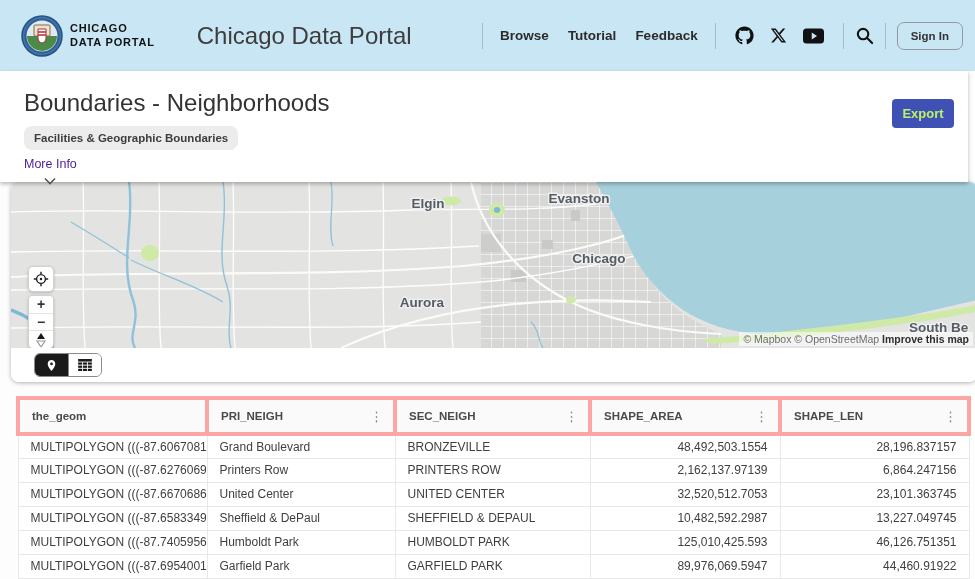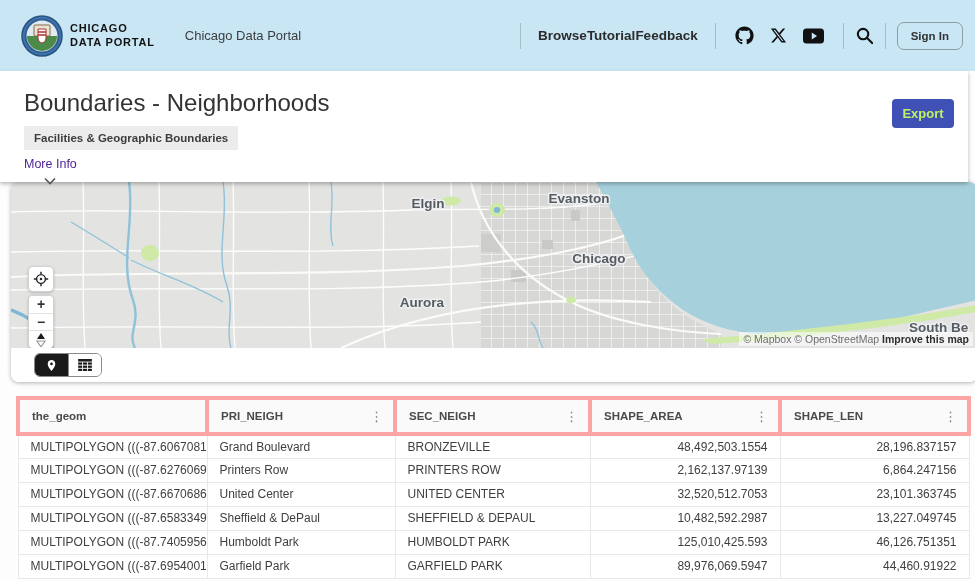--- a/index.html
+++ b/index.html
@@ -12,43 +12,43 @@
     color:#333;
   }
 
   
   .top-header{
     position:absolute; top:0; left:0; width:975px; height:71px;
     background:#c9e6f5; display:flex; align-items:center;
   }
   .seal{ width:42px; height:42px; margin-left:21px; flex:0 0 auto; }
   .brand-text{ margin-left:7px; font-size:11px; font-weight:800; letter-spacing:.8px; line-height:1.2; color:#111; }
-  .site-title{ margin-left:30px; font-size:13px; color:#3d3d3d; }
+  .site-title{ margin-left:42px; font-size:24px; color:#3d3d3d; }
   .hdr-spacer{ flex:1; }
   .hdr-divider{ width:1px; height:26px; background:rgba(0,0,0,.18); margin:0 9px; }
-  .hdr-nav{ display:flex; margin:0 8px; }
+  .hdr-nav{ display:flex; gap:19px; margin:0 8px; }
   .hdr-nav a{ font-size:13.5px; font-weight:600; color:#2b2b2b; text-decoration:none; cursor:pointer; }
   .hdr-icons{ display:flex; gap:12px; align-items:center; margin:0 8px; }
   .icon-btn{ background:none; border:none; cursor:pointer; display:flex; align-items:center; padding:2px; }
   .icon-btn svg{ display:block; }
   .signin-btn{
     margin:0 10px 0 2px; padding:7px 13px; font-size:11.5px; font-weight:600; color:#333;
     background:transparent; border:1px solid #8f9aa1; border-radius:7px; cursor:pointer;
     font-family:"Liberation Sans", sans-serif; margin-right:12px;
   }
 
   
   .title-card{
     position:absolute; top:71px; left:0; width:968px; height:111px;
     background:#fff; box-shadow:0 2px 4px rgba(0,0,0,.28); z-index:5;
   }
   .dataset-title{ position:absolute; left:24px; top:18px; font-size:24px; font-weight:400; color:#333; }
   .dataset-tag{
     position:absolute; left:24px; top:55px; background:#ececec; color:#3d3d3d;
-    font-size:11.5px; font-weight:700; padding:6px 10px; border-radius:0; cursor:pointer;
+    font-size:11.5px; font-weight:700; padding:6px 10px; border-radius:8px; cursor:pointer;
   }
   .more-info{ position:absolute; left:24px; top:86px; font-size:12.5px; font-weight:500; color:#4c1d95;
     display:flex; align-items:center; gap:6px; cursor:pointer;flex-direction:column; }
   .export-btn{
     position:absolute; right:14px; top:28px; width:62px; height:29px;
     background:#3f51b5; color:#bef264; font-size:13px; font-weight:700;
     border:none; border-radius:4px; cursor:pointer; font-family:"Liberation Sans", sans-serif;
   }
 
   

